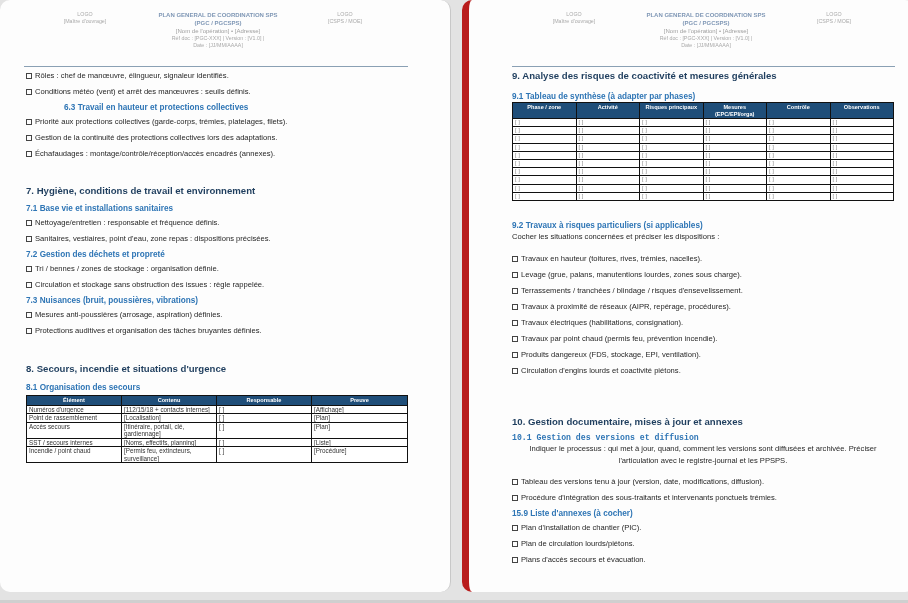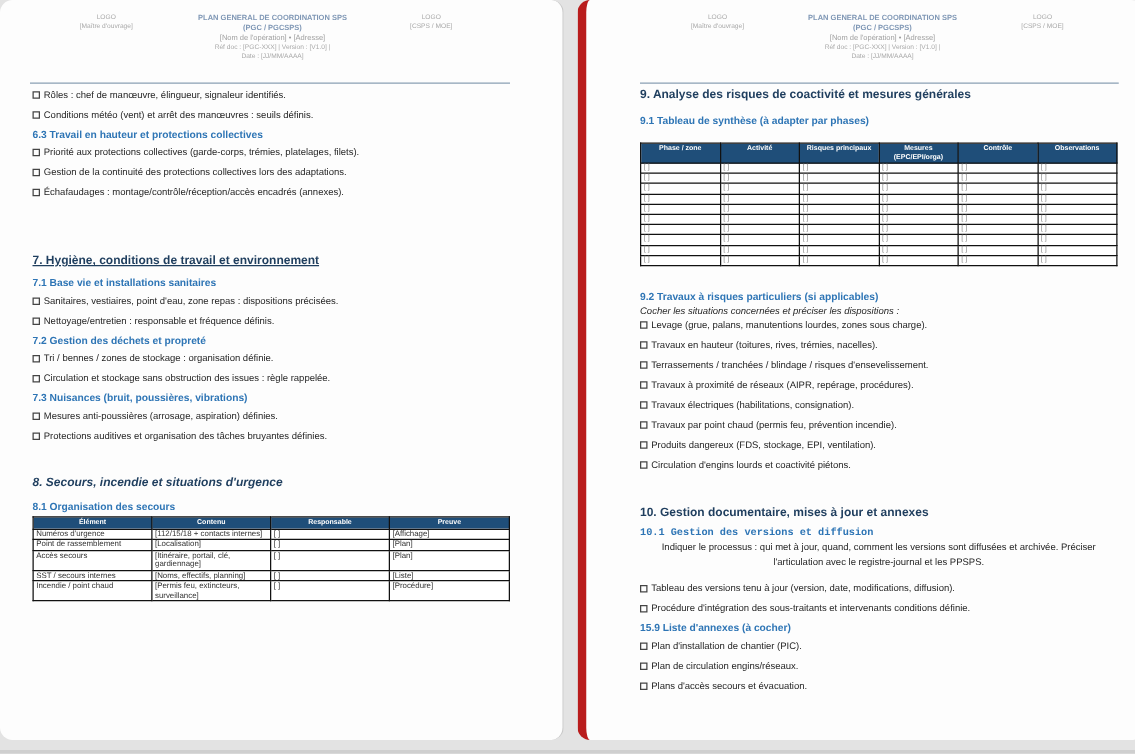--- a/index.html
+++ b/index.html
@@ -48,37 +48,37 @@
   <div class="hdr hdr-logo" style="left:310px;">
     <div>LOGO</div>
     <div>[CSPS / MOE]</div>
   </div>
   <div class="rule" style="left:24px; top:66px; width:384px;"></div>
 
   <div class="content" style="left:26px; top:71px;">
     <div class="item"><span class="cb"></span><span>Rôles : chef de manœuvre, élingueur, signaleur identifiés.</span></div>
     <div class="item"><span class="cb"></span><span>Conditions météo (vent) et arrêt des manœuvres : seuils définis.</span></div>
 
-    <div class="h2" style="margin-top:1px;">6.3 Travail en hauteur et protections collectives</div>
+    <div class="h2" style="margin-top:1px;margin-left:38px;">6.3 Travail en hauteur et protections collectives</div>
     <div class="item"><span class="cb"></span><span>Priorité aux protections collectives (garde-corps, trémies, platelages, filets).</span></div>
     <div class="item"><span class="cb"></span><span>Gestion de la continuité des protections collectives lors des adaptations.</span></div>
     <div class="item"><span class="cb"></span><span>Échafaudages : montage/contrôle/réception/accès encadrés (annexes).</span></div>
 
-    <div class="h1" style="margin-top:45px; margin-bottom:7px;text-decoration:underline;">7. Hygiène, conditions de travail et environnement</div>
+    <div class="h1" style="margin-top:27px; margin-bottom:7px;">7. Hygiène, conditions de travail et environnement</div>
     <div class="h2">7.1 Base vie et installations sanitaires</div>
+    <div class="item"><span class="cb"></span><span>Nettoyage/entretien : responsable et fréquence définis.</span></div>
     <div class="item"><span class="cb"></span><span>Sanitaires, vestiaires, point d'eau, zone repas : dispositions précisées.</span></div>
-    <div class="item"><span class="cb"></span><span>Nettoyage/entretien : responsable et fréquence définis.</span></div>
     <div class="h2">7.2 Gestion des déchets et propreté</div>
     <div class="item"><span class="cb"></span><span>Tri / bennes / zones de stockage : organisation définie.</span></div>
     <div class="item"><span class="cb"></span><span>Circulation et stockage sans obstruction des issues : règle rappelée.</span></div>
     <div class="h2">7.3 Nuisances (bruit, poussières, vibrations)</div>
     <div class="item"><span class="cb"></span><span>Mesures anti-poussières (arrosage, aspiration) définies.</span></div>
     <div class="item"><span class="cb"></span><span>Protections auditives et organisation des tâches bruyantes définies.</span></div>
 
-    <div class="h1" style="margin-top:28px; margin-bottom:8px;font-style:italic;">8. Secours, incendie et situations d'urgence</div>
+    <div class="h1" style="margin-top:28px; margin-bottom:8px;">8. Secours, incendie et situations d'urgence</div>
     <div class="h2" style="margin-bottom:2px;">8.1 Organisation des secours</div>
     <table id="secours-table" style="width:381px;">
       <colgroup>
           <col style="width:95px">
           <col style="width:95px">
           <col style="width:95px">
           <col style="width:96px">
         </colgroup>
       <thead>
           <tr>
@@ -137,21 +137,21 @@
     <div>Date : [JJ/MM/AAAA]</div>
   </div>
   <div class="hdr hdr-logo" style="left:330px;">
     <div>LOGO</div>
     <div>[CSPS / MOE]</div>
   </div>
   <div class="rule" style="left:43px; top:66px; width:383px;"></div>
 
   <div class="content" style="left:43px; top:70px;">
     <div class="h1" style="margin-bottom:10px;">9. Analyse des risques de coactivité et mesures générales</div>
-    <div class="h2" style="margin-bottom:12px;">9.1 Tableau de synthèse (à adapter par phases)</div>
+    <div class="h2" style="margin-bottom:0;">9.1 Tableau de synthèse (à adapter par phases)</div>
     <table id="synth-table" style="width:382px;">
       <thead>
           <tr id="synth-head">
             <th>Phase / zone</th>
             <th>Activité</th>
             <th>Risques principaux</th>
             <th>Mesures (EPC/EPI/orga)</th>
             <th>Contrôle</th>
             <th>Observations</th>
           </tr>
@@ -234,37 +234,37 @@
             <td>[ ]</td>
             <td>[ ]</td>
             <td>[ ]</td>
             <td>[ ]</td>
             <td>[ ]</td>
           </tr>
         </tbody>
     </table>
 
     <div class="h2" style="margin-top:20px; margin-bottom:0;">9.2 Travaux à risques particuliers (si applicables)</div>
-    <div class="para" style="font-style:italic;">Cocher les situations concernées et préciser les dispositions :</div>
+    <div class="para" style="margin-bottom:11px;">Cocher les situations concernées et préciser les dispositions :</div>
     <div id="s92-list">
+        <div class="item"><span class="cb"></span><span>Travaux en hauteur (toitures, rives, trémies, nacelles).</span></div>
         <div class="item"><span class="cb"></span><span>Levage (grue, palans, manutentions lourdes, zones sous charge).</span></div>
-        <div class="item"><span class="cb"></span><span>Travaux en hauteur (toitures, rives, trémies, nacelles).</span></div>
         <div class="item"><span class="cb"></span><span>Terrassements / tranchées / blindage / risques d'ensevelissement.</span></div>
         <div class="item"><span class="cb"></span><span>Travaux à proximité de réseaux (AIPR, repérage, procédures).</span></div>
         <div class="item"><span class="cb"></span><span>Travaux électriques (habilitations, consignation).</span></div>
         <div class="item"><span class="cb"></span><span>Travaux par point chaud (permis feu, prévention incendie).</span></div>
         <div class="item"><span class="cb"></span><span>Produits dangereux (FDS, stockage, EPI, ventilation).</span></div>
         <div class="item"><span class="cb"></span><span>Circulation d'engins lourds et coactivité piétons.</span></div>
       </div>
 
-    <div class="h1" style="margin-top:29px; margin-bottom:5px;">10. Gestion documentaire, mises à jour et annexes</div>
+    <div class="h1" style="margin-top:41px; margin-bottom:5px;">10. Gestion documentaire, mises à jour et annexes</div>
     <div class="h2" style="margin-bottom:0;font-family:Liberation Mono, monospace;">10.1 Gestion des versions et diffusion</div>
     <div class="para" style="width:382px; margin-bottom:10px;text-align:center;">Indiquer le processus : qui met à jour, quand, comment les versions sont diffusées et archivée. Préciser l'articulation avec le registre-journal et les PPSPS.</div>
     <div class="item"><span class="cb"></span><span>Tableau des versions tenu à jour (version, date, modifications, diffusion).</span></div>
-    <div class="item"><span class="cb"></span><span>Procédure d'intégration des sous-traitants et intervenants conditions définie.</span></div>
+    <div class="item"><span class="cb"></span><span>Procédure d'intégration des sous-traitants et intervenants ponctuels trémies.</span></div>
     <div class="h2">15.9 Liste d'annexes (à cocher)</div>
     <div class="item"><span class="cb"></span><span>Plan d'installation de chantier (PIC).</span></div>
-    <div class="item"><span class="cb"></span><span>Plan de circulation engins/réseaux.</span></div>
+    <div class="item"><span class="cb"></span><span>Plan de circulation lourds/piétons.</span></div>
     <div class="item"><span class="cb"></span><span>Plans d'accès secours et évacuation.</span></div>
   </div>
 </div>
 
 <div class="bottom-line"></div>
 
 </body></html>

